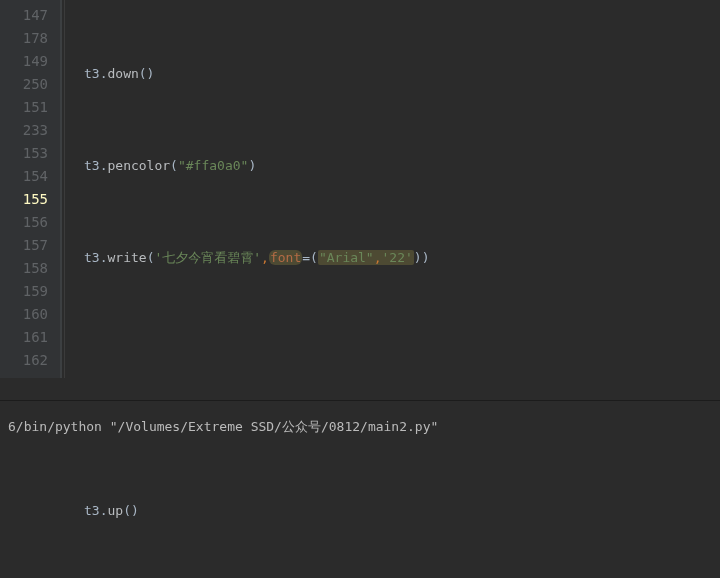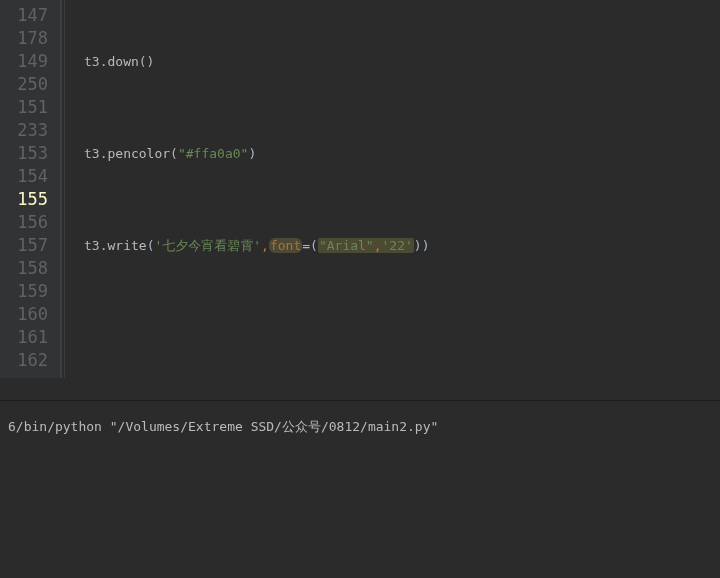--- a/index.html
+++ b/index.html
@@ -17,37 +17,37 @@
     height: 378px;
     background: #2b2b2b;
   }
   .gutter {
     width: 60px;
     background: #313335;
     color: #606366;
     text-align: right;
     padding: 4px 12px 0 0;
     user-select: none;
-    font-size: 17px;
+    font-size: 14px;
     line-height: 23px;
   }
   .gutter .ln { display: block; height: 23px; }
   .gutter .current { color: #fef9c3; }
   .gutter-border {
     width: 2px;
     background: #3c3f41;
   }
   .indent-guide {
     width: 16px;
     border-left: 1px solid #3b3b3b;
     margin-left: 2px;
   }
   .code {
     flex: 1;
-    padding: 4px 0 0 0;
+    padding: 16px 0 0 0;
     line-height: 23px;
     white-space: pre;
     position: relative;
   }
   .line { height: 23px; padding-left: 4px; }
   .tok-id { color: #a9b7c6; }
   .tok-dot { color: #a9b7c6; }
   .tok-fn { color: #b9bcbf; }
   .tok-paren { color: #a9b7c6; }
   .tok-str { color: #6a8759; }
@@ -101,20 +101,21 @@
   <div class="code">
     <div class="line"><span class="tok-id">t3</span><span class="tok-dot">.</span><span class="tok-fn">down</span><span class="tok-paren">()</span></div>
 
     <div class="line"><span class="tok-id">t3</span><span class="tok-dot">.</span><span class="tok-fn">pencolor</span><span class="tok-paren">(</span><span class="tok-str">"#ffa0a0"</span><span class="tok-paren">)</span></div>
 
     <div class="line"><span class="tok-id">t3</span><span class="tok-dot">.</span><span class="tok-fn">write</span><span class="tok-paren">(</span><span class="tok-str">'七夕今宵看碧霄'</span><span class="tok-comma">,</span><span class="hint-name">font</span><span class="tok-kw">=(</span><span class="hint-bg"><span class="tok-str">"Arial"</span><span class="tok-comma">,</span><span class="tok-str">'22'</span></span><span class="tok-paren">)</span><span class="tok-paren">)</span></div>
 
     <div class="line"></div>
     <div class="line"></div>
 
+    <div class="line"><span class="tok-id">t3</span><span class="tok-dot">.</span><span class="tok-fn">up</span><span class="tok-paren">()</span></div>
 
     
 
     
 
     
 
     
 
     

